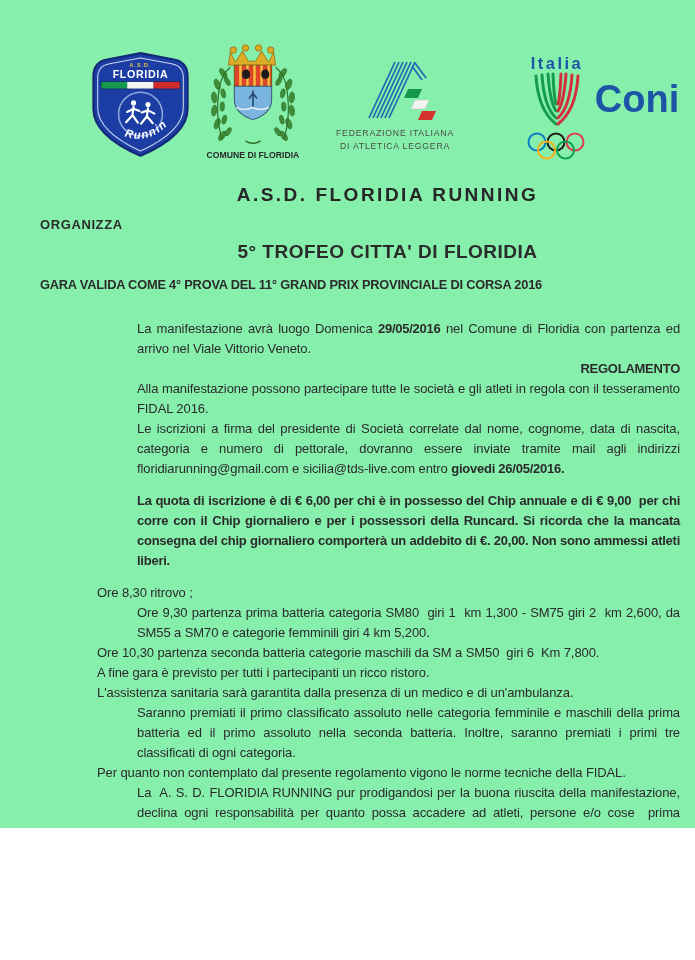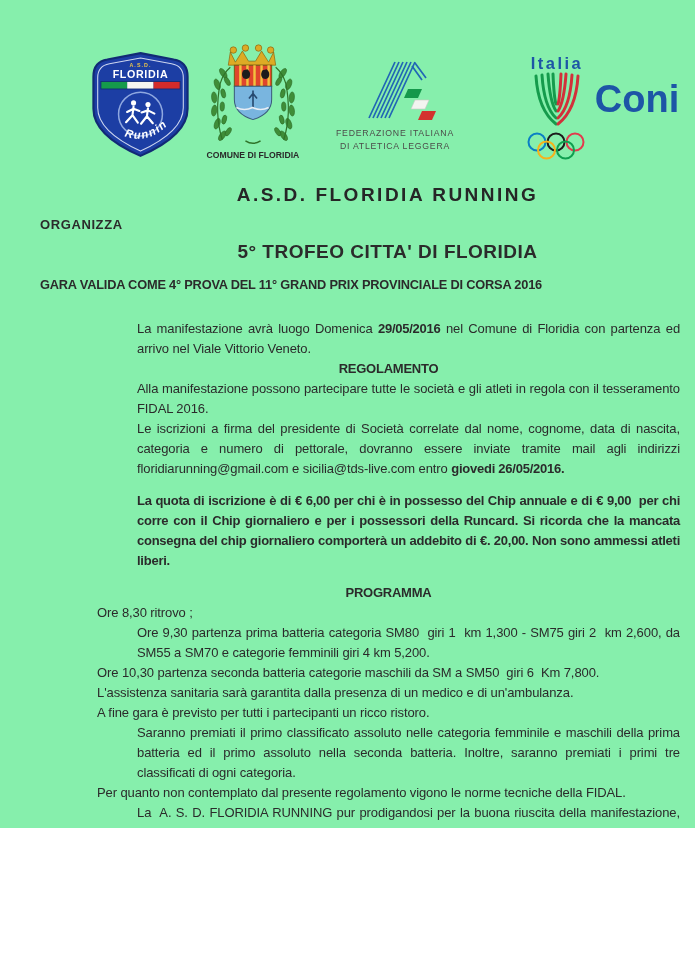--- a/index.html
+++ b/index.html
@@ -11,21 +11,21 @@
   .logo.comune{left:160px;top:43px;width:106px;height:121px;}
   .logo.fidal{left:292px;top:56px;width:126px;height:98px;}
   .logo.coni{left:470px;top:52px;width:180px;height:112px;}
   .h-club{margin:16px 0 0;text-align:center;font-size:19px;font-weight:bold;letter-spacing:2.5px;color:#262626;}
   .h-org{margin:11px 0 0;text-align:left;font-size:13px;font-weight:bold;letter-spacing:0.6px;}
   .h-title{margin:9px 0 14px;text-align:center;font-size:19px;font-weight:bold;letter-spacing:0.5px;}
   .h-sub{margin:10px 0 0;text-align:left;font-size:12.8px;font-weight:bold;letter-spacing:-0.2px;}
   .doc-body{margin-top:27px;padding:0 55px 0 57px;font-size:13px;line-height:20px;letter-spacing:-0.1px;color:#2b2b2b;}
   .doc-body p{margin:0;}
   .doc-body p.just{text-align:justify;margin-left:40px;}
-  .doc-body p.center{text-align:center;}
+  .doc-body p.center{text-align:right;}
   .doc-body p.spacer{height:12px;}
   .doc-body span{white-space:pre-wrap;}
   .doc-body .b{font-weight:bold;letter-spacing:-0.25px;}
   .doc-body .u{}
   .sig{margin:10px 127px 0 auto;width:210px;text-align:center;}
   .sig-role{font-size:12.5px;letter-spacing:1px;color:#383838;}
   .sig-name{margin-top:6px;font-family:"DejaVu Serif",serif;font-style:italic;font-weight:bold;
             font-size:19px;color:#1d1d1d;transform:rotate(-2deg);}
 </style>
 </head>
@@ -147,26 +147,25 @@
   <div class="h-sub">GARA VALIDA COME 4° PROVA DEL  11° GRAND PRIX PROVINCIALE DI CORSA 2016</div>
 
   <div class="doc-body">
       <p class="just"><span>La manifestazione avrà luogo Domenica </span><span class="b">29/05/2016</span><span> nel Comune di Floridia con partenza ed arrivo nel Viale Vittorio Veneto.</span></p>
       <p class="center "><span class="b">REGOLAMENTO</span></p>
       <p class="just"><span>Alla manifestazione possono partecipare tutte le società e gli atleti in regola con il tesseramento FIDAL 2016.</span></p>
       <p class="just"><span>Le iscrizioni a firma del presidente di Società correlate dal nome, cognome, data di nascita, categoria e numero di pettorale, dovranno essere inviate tramite mail agli indirizzi floridiarunning@gmail.com e sicilia@tds-live.com entro </span><span class="b">giovedi 26/05/2016.</span></p>
       <p class="spacer"></p>
       <p class="just"><span class="b">La quota di iscrizione è di € 6,00 per chi è in possesso del Chip annuale e di € 9,00  per chi corre con il Chip giornaliero e per i possessori della Runcard. Si ricorda che la mancata consegna del chip giornaliero comporterà un addebito di €. 20,00. </span><span class="b u">Non sono ammessi atleti liberi</span><span class="b">.</span></p>
       <p class="spacer"></p>
-      <p class="center "><span class="b">PROGRAMMA</span></p>
       <p class=""><span>Ore 8,30 ritrovo ;</span></p>
       <p class="just"><span>Ore 9,30 partenza prima batteria categoria SM80  giri 1  km 1,300 - SM75 giri 2  km 2,600, da SM55 a SM70 e categorie femminili giri 4 km 5,200.</span></p>
       <p class=""><span>Ore 10,30 partenza seconda batteria categorie maschili da SM a SM50  giri 6  Km 7,800.</span></p>
+      <p class=""><span>A fine gara è previsto per tutti i partecipanti un ricco ristoro.</span></p>
       <p class=""><span>L'assistenza sanitaria sarà garantita dalla presenza di un medico e di un'ambulanza.</span></p>
-      <p class=""><span>A fine gara è previsto per tutti i partecipanti un ricco ristoro.</span></p>
       <p class="just"><span>Saranno premiati il primo classificato assoluto nelle categoria femminile e maschili della prima batteria ed il primo assoluto nella seconda batteria. Inoltre, saranno premiati i primi tre classificati di ogni categoria.</span></p>
       <p class=""><span>Per quanto non contemplato dal presente regolamento vigono le norme tecniche della FIDAL.</span></p>
       <p class="just"><span>La  A. S. D. FLORIDIA RUNNING pur prodigandosi per la buona riuscita della manifestazione, declina ogni responsabilità per quanto possa accadere ad atleti, persone e/o cose  prima durante e dopo lo svolgimento della gara.</span></p>
     </div>
 
   <div class="sig">
     <div class="sig-role">IL PRESIDENTE</div>
     <div class="sig-name">Antonino Scalora</div>
   </div>
 

